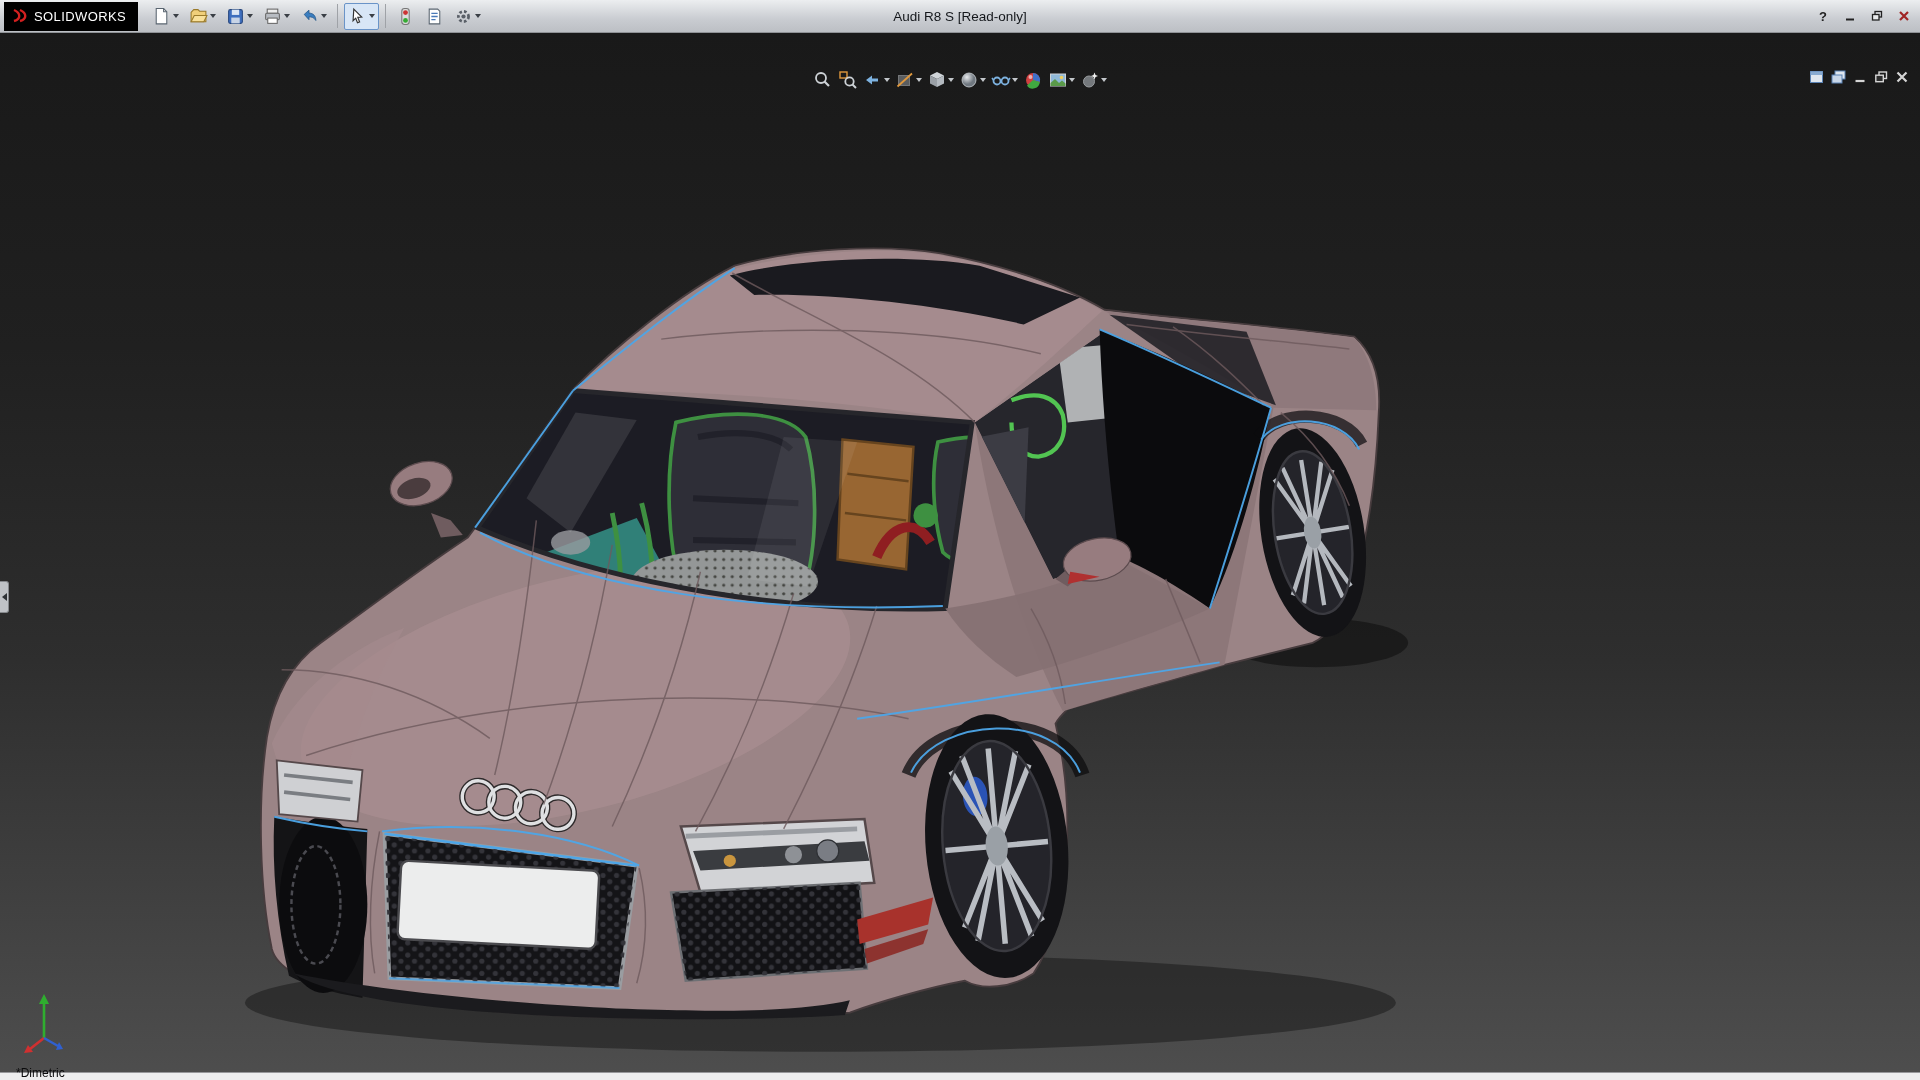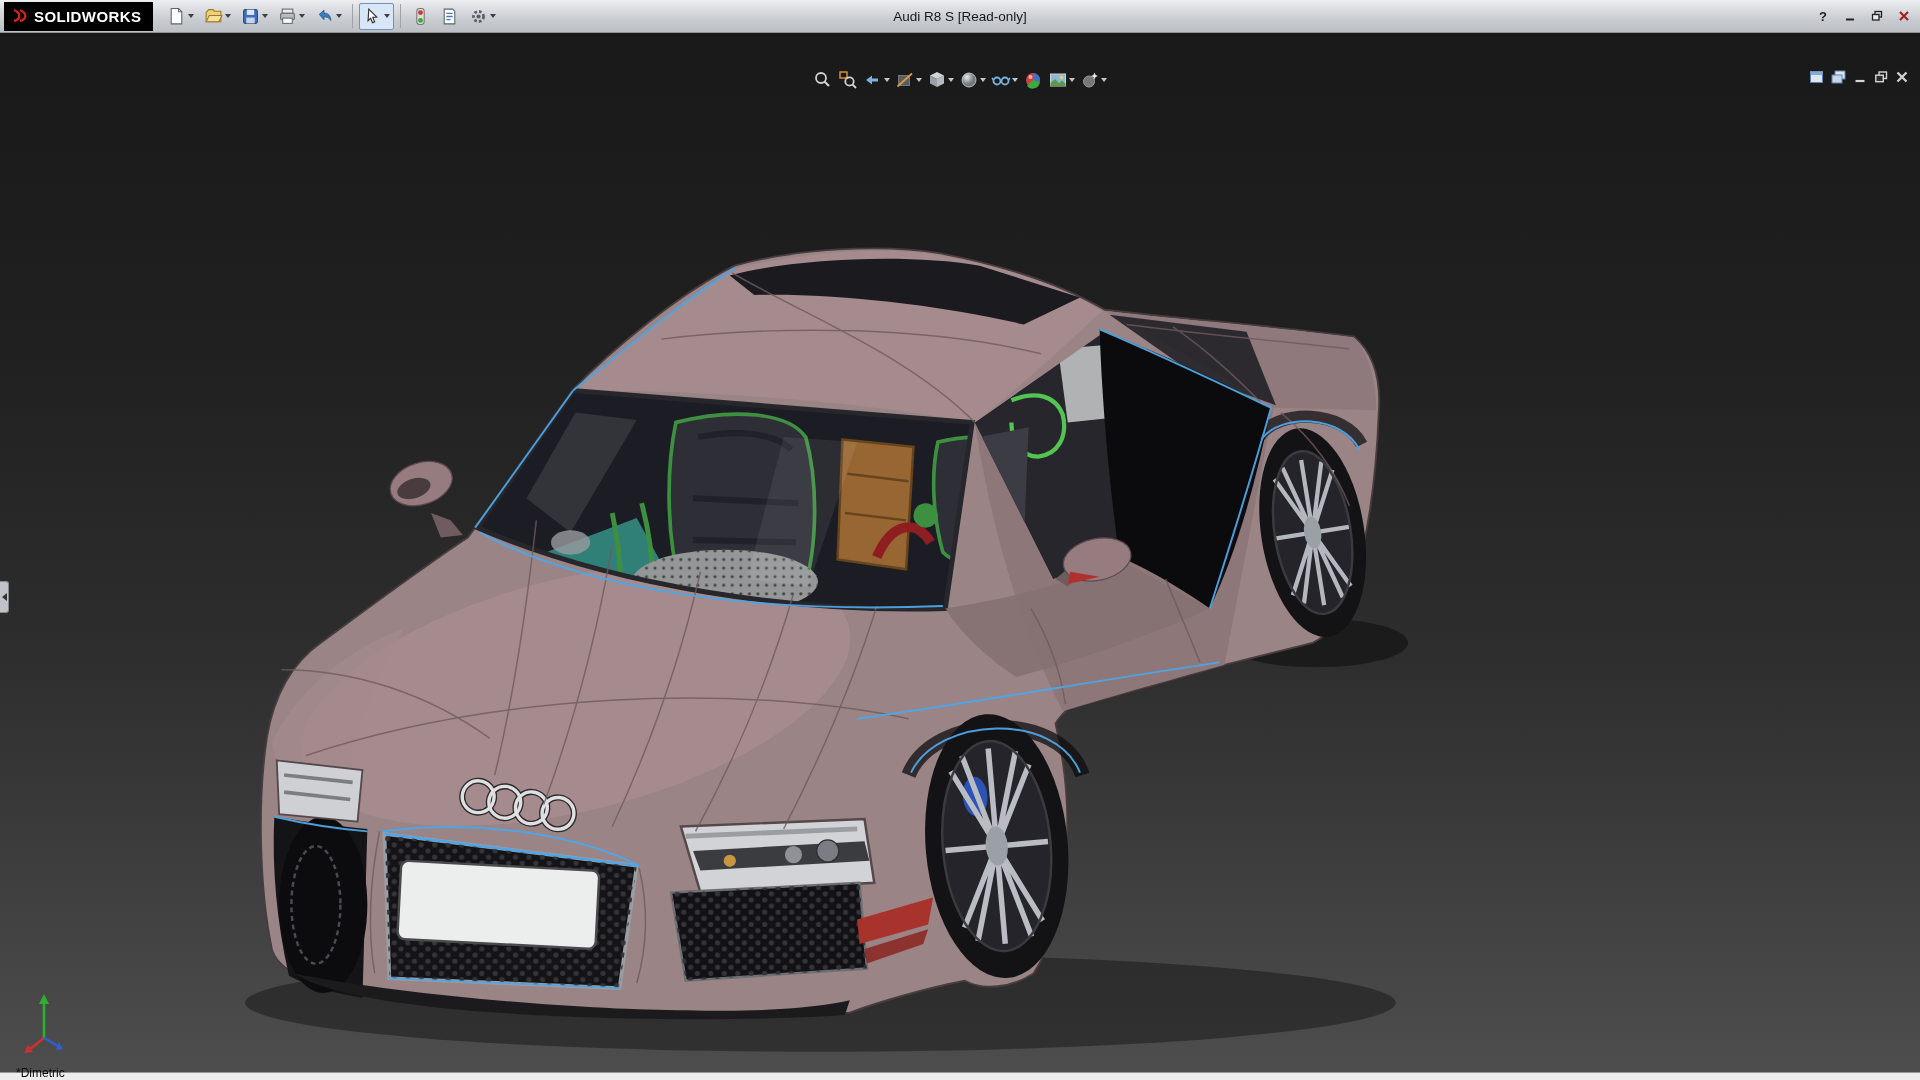--- a/index.html
+++ b/index.html
@@ -4,21 +4,21 @@
 <style>
   *{margin:0;padding:0;box-sizing:border-box}
   html,body{width:1920px;height:1080px;overflow:hidden;font-family:"Liberation Sans",sans-serif;background:#2a2a2a}
   .app{position:relative;width:1920px;height:1080px;overflow:hidden}
 
   
   .titlebar{position:absolute;top:0;left:0;right:0;height:33px;z-index:30;
     background:linear-gradient(#eceef0,#c9ccd1 60%,#bcbfc4);border-bottom:1px solid #8f9296;
     display:flex;align-items:center;padding:0 4px}
   .logo{display:flex;align-items:center;gap:6px;background:#000;height:29px;padding:0 12px 0 8px;margin-right:10px}
-  .logo-text{color:#fff;font-weight:bold;font-size:15px;letter-spacing:.4px}
+  .logo-text{color:#fff;font-weight:normal;font-size:13px;letter-spacing:.4px}
   .tb-group{display:flex;align-items:center;gap:2px}
   .tb-btn{display:flex;align-items:center;gap:2px;height:27px;padding:2px 3px;border:1px solid transparent;border-radius:2px;background:transparent;cursor:default}
   .tb-btn.active{background:#d8e6f6;border:1px solid #6a94c8}
   .caret{width:0;height:0;border-left:3.5px solid transparent;border-right:3.5px solid transparent;border-top:4px solid #3a3f45}
   .sep{width:1px;height:24px;background:#9fa2a7;margin:0 4px}
   .win-title{position:absolute;left:50%;top:0;height:33px;display:flex;align-items:center;transform:translateX(-50%);
     font-size:13.5px;color:#15181c}
   .win-controls{margin-left:auto;display:flex;align-items:center;gap:3px}
   .winbtn{width:24px;height:21px;display:flex;align-items:center;justify-content:center;border:1px solid transparent;border-radius:2px;font-size:13px;color:#222;font-weight:bold}
 

